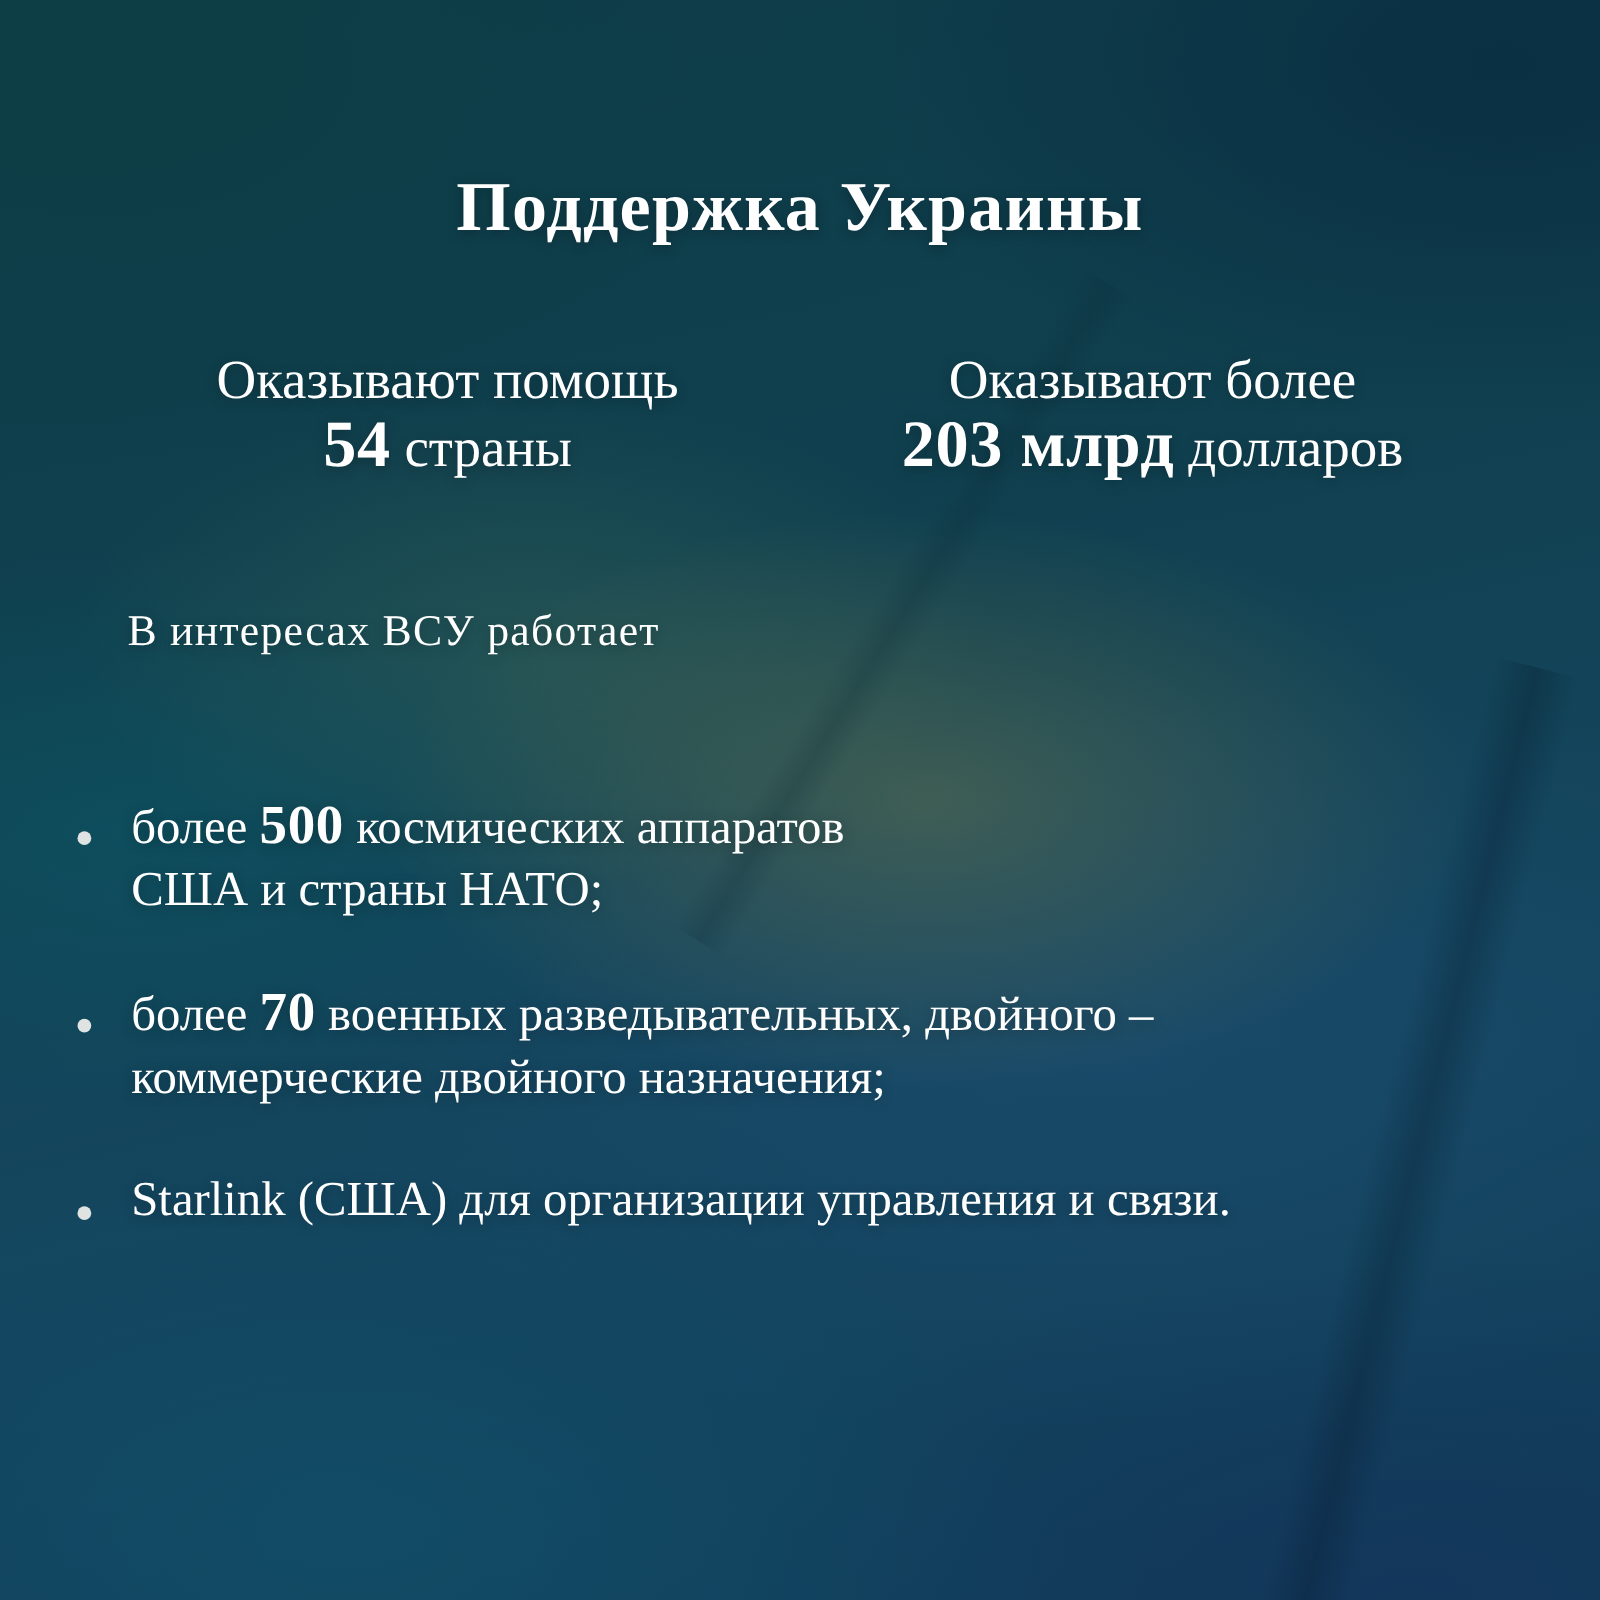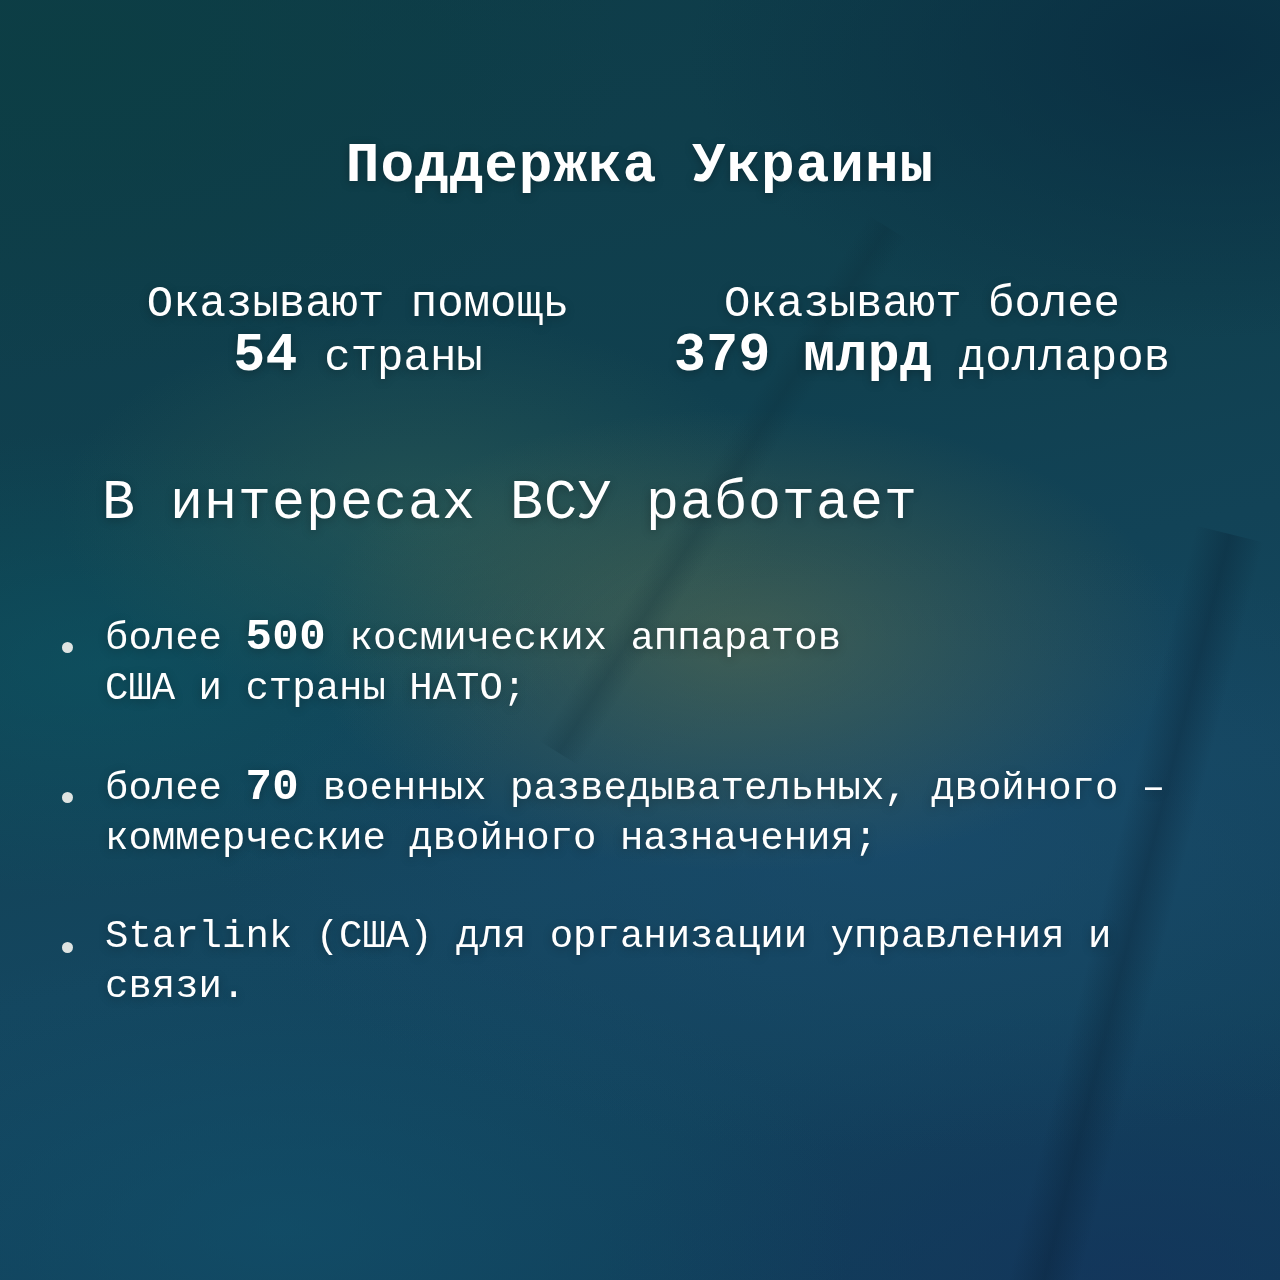--- a/index.html
+++ b/index.html
@@ -5,21 +5,21 @@
   html, body {
     margin: 0;
     padding: 0;
     background: #0b2f44;
   }
   .page {
     position: relative;
     width: 1280px;
     height: 1280px;
     overflow: hidden;
-    font-family: Liberation Mono, monospace;
+    font-family: Liberation Serif, serif;
     color: #ffffff;
     
     background-color: #11425a;
     background-image:
       radial-gradient(ellipse 640px 340px at 58% 50%, rgba(122,128,74,0.42), rgba(122,128,74,0) 68%),
       radial-gradient(ellipse 520px 280px at 33% 40%, rgba(62,108,90,0.40), rgba(62,108,90,0) 70%),
       radial-gradient(ellipse 900px 520px at 6% 4%, rgba(12,62,68,0.90), rgba(12,62,68,0) 62%),
       radial-gradient(ellipse 860px 480px at 94% 4%, rgba(9,46,66,0.92), rgba(9,46,66,0) 60%),
       radial-gradient(ellipse 700px 360px at 8% 52%, rgba(10,92,104,0.45), rgba(10,92,104,0) 65%),
       radial-gradient(ellipse 950px 430px at 70% 66%, rgba(27,76,110,0.65), rgba(27,76,110,0) 72%),
@@ -80,27 +80,27 @@
     font-weight: 400;
   }
   .stat-value {
     font-size: 53px;
     font-weight: 700;
     letter-spacing: 0.5px;
   }
   .section-heading {
     margin-top: 88px;
     padding-left: 102px;
-    font-size: 55px;
+    font-size: 35px;
     line-height: 60px;
     font-weight: 400;
     letter-spacing: 1px;
   }
   .bullets {
-    margin-top: 78px;
+    margin-top: 100px;
   }
   .bullet {
     display: flex;
     align-items: flex-start;
     padding-left: 62px;
     padding-right: 40px;
     margin-bottom: 48px;
   }
   .dot {
     flex: 0 0 auto;
@@ -135,21 +135,21 @@
       <div>Поддержка Украины</div>
     </div>
 
     <div class="stats">
       <div class="stat">
         <div class="stat-intro">Оказывают помощь</div>
         <div class="stat-line2"><span class="stat-value">54</span><span> страны</span></div>
       </div>
       <div class="stat">
         <div class="stat-intro">Оказывают более</div>
-        <div class="stat-line2"><span class="stat-value">379 млрд</span><span> долларов</span></div>
+        <div class="stat-line2"><span class="stat-value">203 млрд</span><span> долларов</span></div>
       </div>
     </div>
 
     <div class="section-heading">В интересах ВСУ работает</div>
 
     <div class="bullets">
 
       <div class="bullet">
         <span class="dot"></span>
         <div class="bullet-text">

